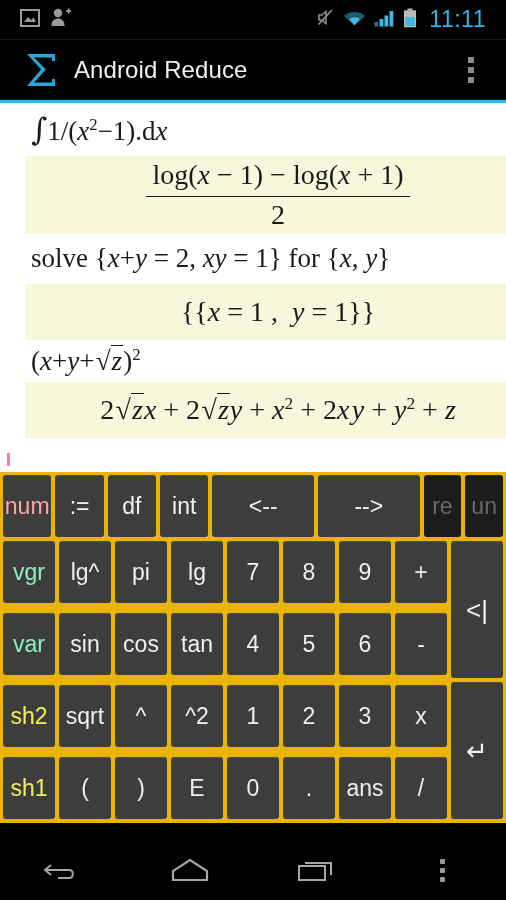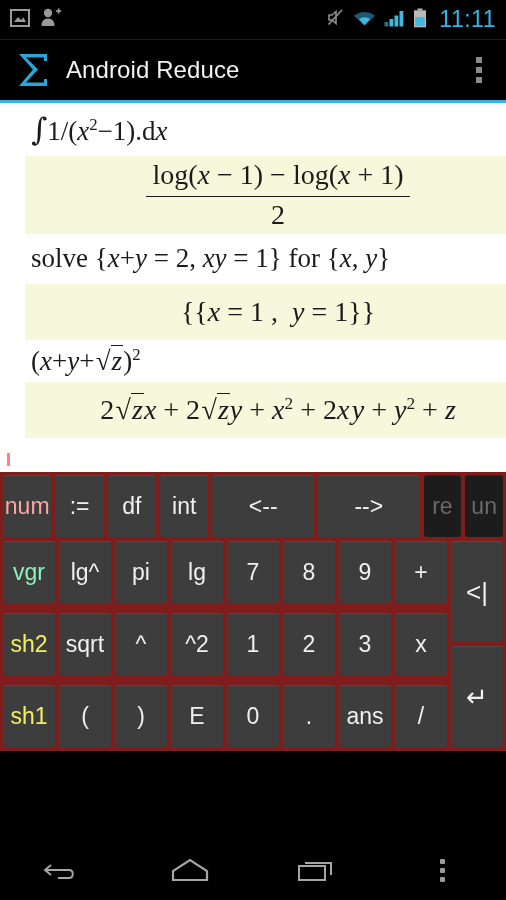--- a/index.html
+++ b/index.html
@@ -8,37 +8,37 @@
     background:#000;
     font-family:"Liberation Sans", sans-serif;
     overflow:hidden;
   }
 
   
   #status-bar {
     height:40px; width:100%;
     background:#000;
     display:flex; align-items:center;
-    padding:0 10px;
+    padding:0 20px;
     border-bottom:1px solid #1a1a1a;
   }
   .sb-left { display:flex; align-items:center; gap:10px; }
   .sb-right { display:flex; align-items:center; gap:8px; margin-left:auto; }
   .sb-clock {
     color:#33b5e5; font-size:23px; letter-spacing:0.5px;
     font-family:"Liberation Sans", sans-serif;
     margin-left:4px; line-height:1;
   }
 
   
   #action-bar {
     height:60px; width:100%;
     background:#000;
     display:flex; align-items:center;
-    padding:0 14px;
+    padding:0 22px;
     position:relative;
   }
   #app-logo { width:38px; height:38px; flex:0 0 auto; }
   #app-title {
     color:#f2f2f2; font-size:24px; margin-left:14px;
     font-weight:400; letter-spacing:0.1px;
   }
   #overflow-menu {
     margin-left:auto; width:26px; height:40px;
     display:flex; flex-direction:column; justify-content:center;
@@ -87,21 +87,21 @@
   
   #caret-strip {
     background:#fff; width:100%; height:22px;
     display:flex; align-items:flex-start; padding-left:7px; padding-top:3px;
   }
   #caret { width:3px; height:13px; background:#ff8080; display:block; }
 
   
   #keyboard {
     width:100%; height:auto;
-    background:#7f1d1d;
+    background:#eab308;
     padding:3px 3px 4px 3px;
     display:flex; flex-direction:column;
     gap:4px;
   }
   .kb-row { display:flex; gap:4px; height:62px; }
   .key {
     background:#3d3d3d;
     border-radius:3px;
     color:#f0f0f0;
     display:flex; align-items:center; justify-content:center;
@@ -267,20 +267,30 @@
         <div class="key green">vgr</div>
         <div class="key">lg^</div>
         <div class="key">pi</div>
         <div class="key">lg</div>
         <div class="key">7</div>
         <div class="key">8</div>
         <div class="key">9</div>
         <div class="key">+</div>
       </div>
 
+      <div class="kb-row">
+        <div class="key green">var</div>
+        <div class="key">sin</div>
+        <div class="key">cos</div>
+        <div class="key">tan</div>
+        <div class="key">4</div>
+        <div class="key">5</div>
+        <div class="key">6</div>
+        <div class="key">-</div>
+      </div>
 
       <div class="kb-row">
         <div class="key yellow">sh2</div>
         <div class="key">sqrt</div>
         <div class="key">^</div>
         <div class="key">^2</div>
         <div class="key">1</div>
         <div class="key">2</div>
         <div class="key">3</div>
         <div class="key">x</div>

